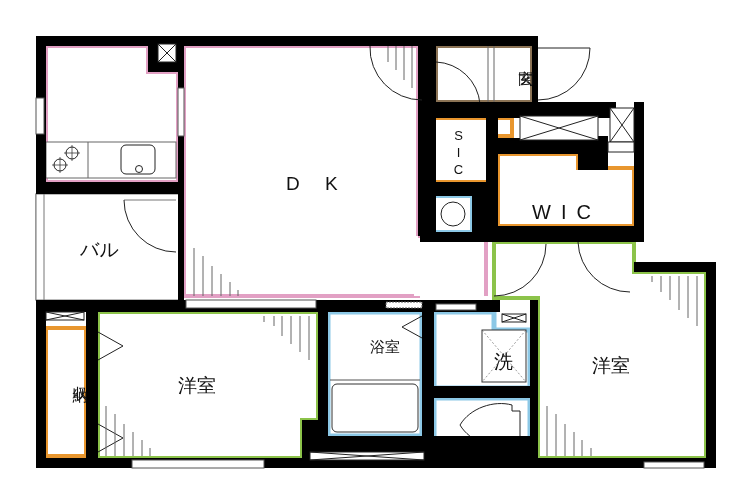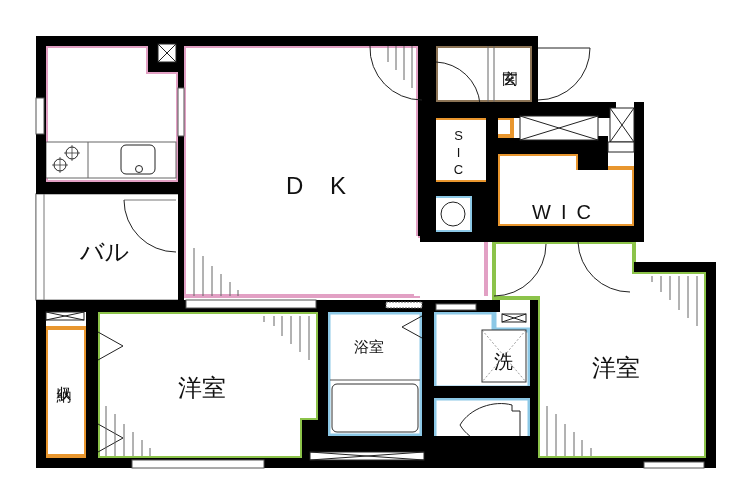--- a/index.html
+++ b/index.html
@@ -1,21 +1,21 @@
 <!DOCTYPE html>
 <html><head>
 <meta charset="utf-8">
 <style>
   html, body { margin: 0; padding: 0; background: #ffffff; }
   body { width: 750px; height: 504px; position: relative; overflow: hidden; font-family: "DejaVu Sans", sans-serif; }
   #plan { position: absolute; left: 0; top: 0; }
   .lbl { position: absolute; color: #111; font-family: "DejaVu Sans", sans-serif; white-space: nowrap; line-height: 1; }
-  .lbl-big { font-size: 24px; }
+  .lbl-big { font-size: 19px; }
   .lbl-mid { font-size: 19px; }
-  .lbl-sm { font-size: 15px; }
+  .lbl-sm { font-size: 15px; margin-left: 16px; }
   .vert { writing-mode: vertical-rl; text-orientation: upright; letter-spacing: 2px; }
   .latin { font-family: "Liberation Sans", sans-serif; letter-spacing: 10px; }
 </style>
 </head>
 <body>
 
 <svg id="plan" width="750" height="504" viewBox="0 0 750 504">
 
   <g>
     <rect x="184" y="46" width="234" height="250" fill="#fff" stroke="#e2a0c4" stroke-width="4"></rect>

